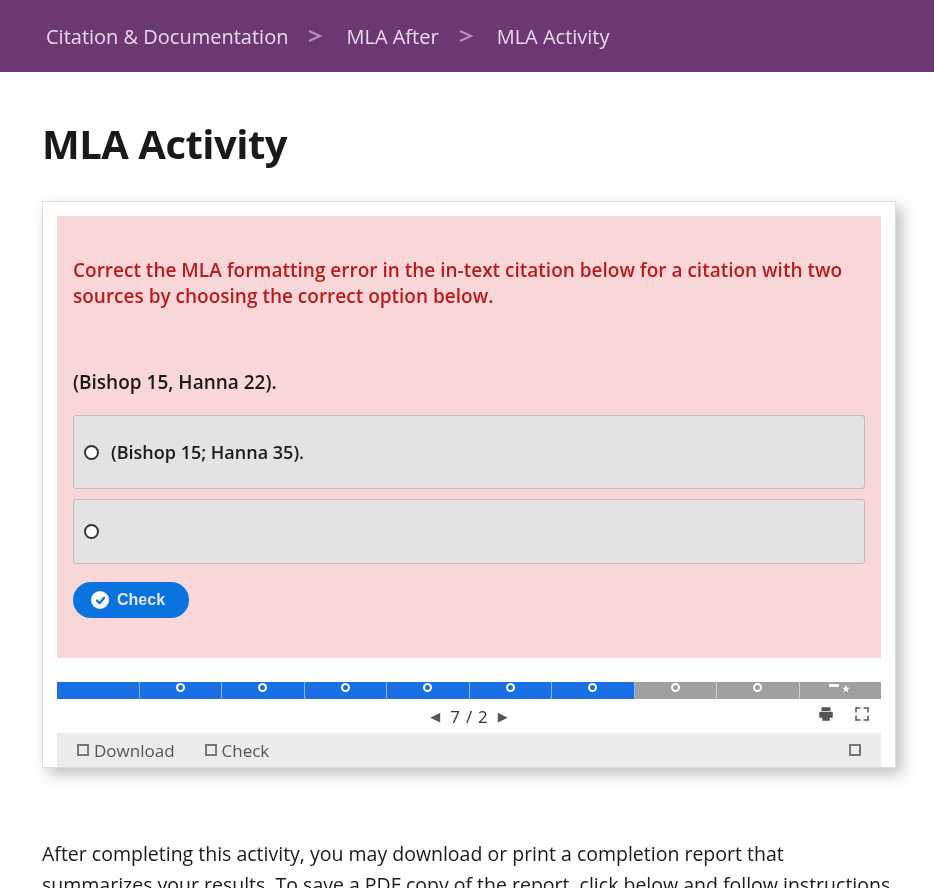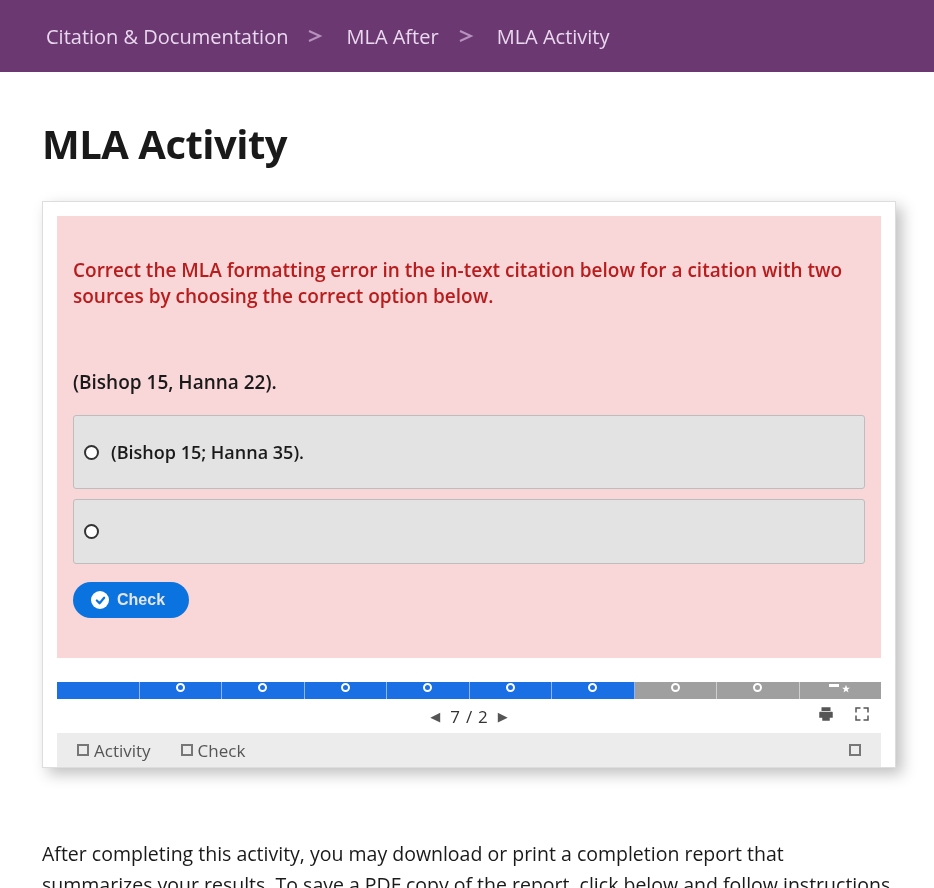--- a/index.html
+++ b/index.html
@@ -192,21 +192,21 @@
           <svg viewBox="0 0 24 24">
               <path d="M3 3h7v2H5v5H3zM21 21h-7v-2h5v-5h2zM14 3h7v7h-2V5h-5zM3 14h2v5h5v2H3z"></path>
             </svg>
         </span>
       </div>
     </div>
 
     <div class="footer-bar">
       <div class="fitem">
         <span class="sq"></span>
-        <span>Activity</span>
+        <span>Download</span>
       </div>
       <div class="fitem">
         <span class="sq"></span>
         <span>Check</span>
       </div>
       <span class="sq rightsq"></span>
     </div>
   </div>
 
   <p class="aftertext">After completing this activity, you may download or print a completion report that summarizes your results. To save a PDF copy of the report, click below and follow instructions for your browser.</p>

